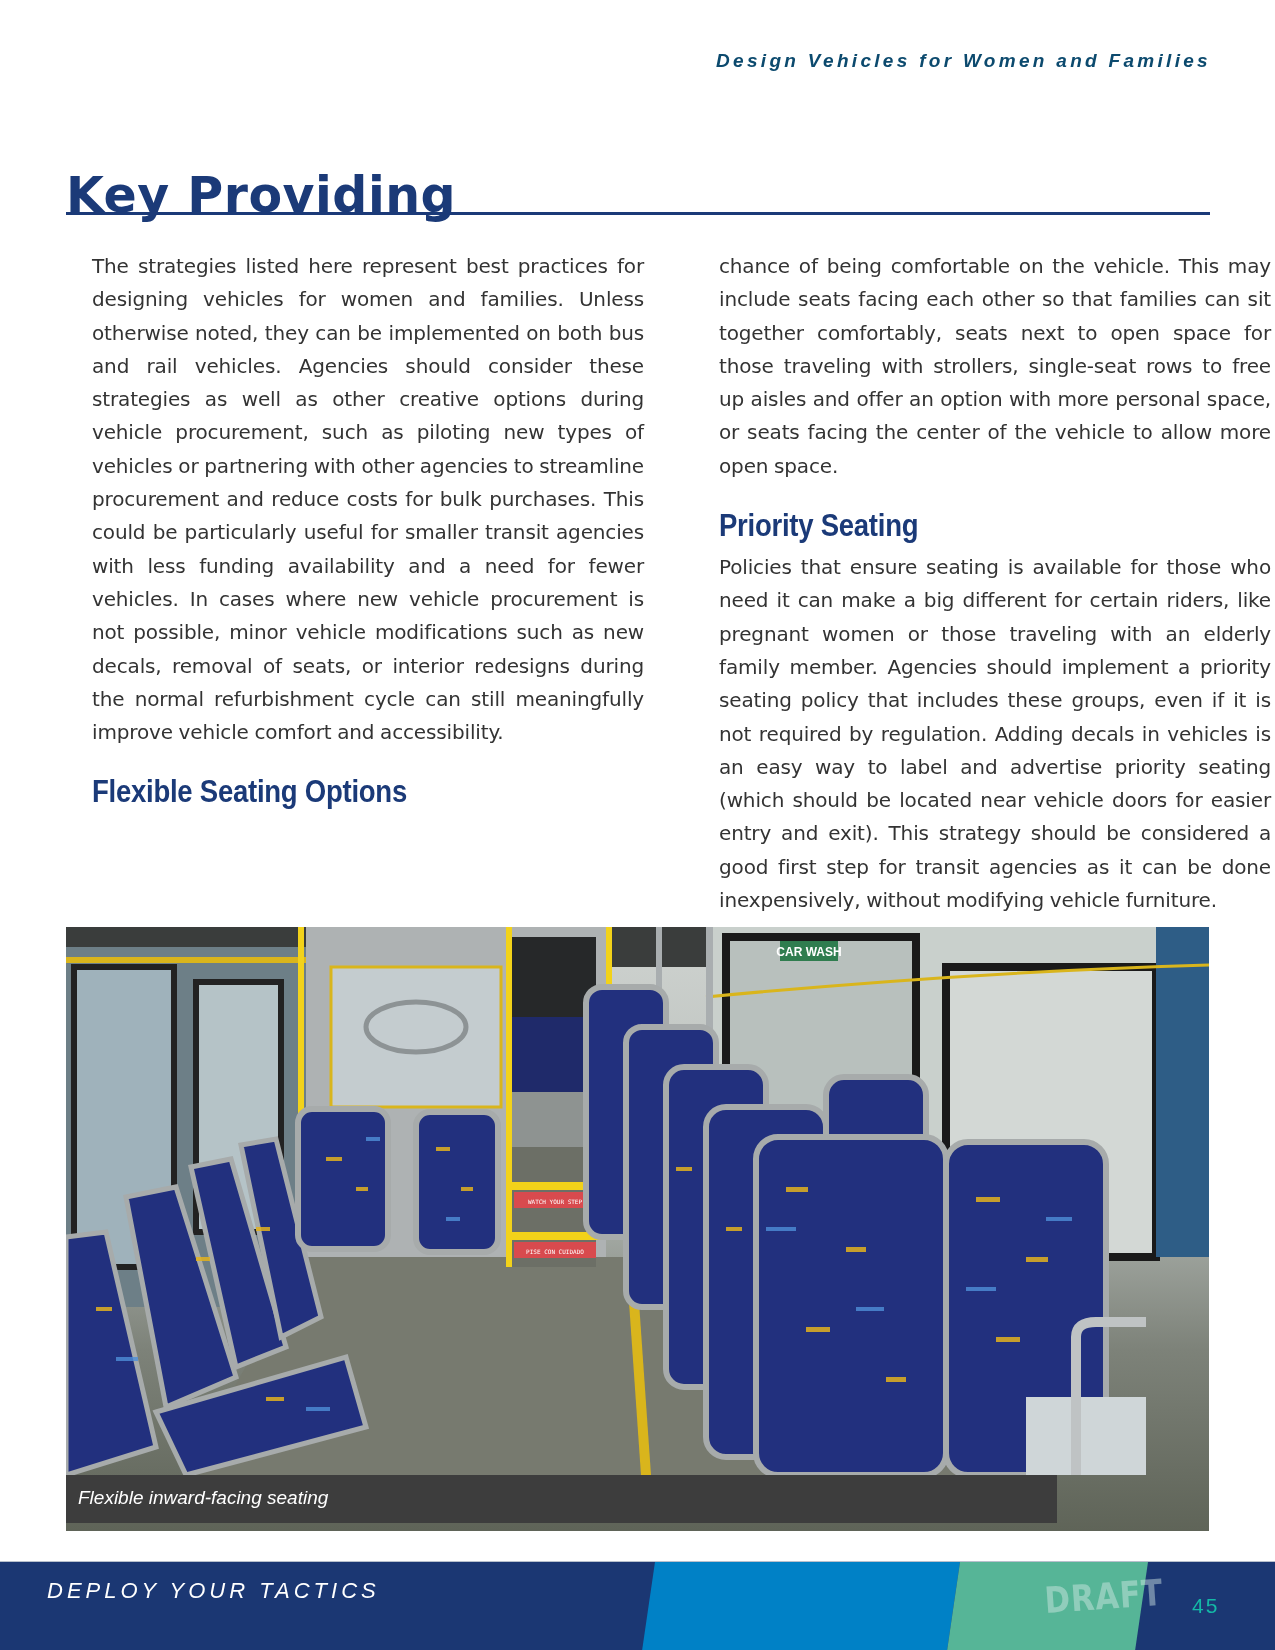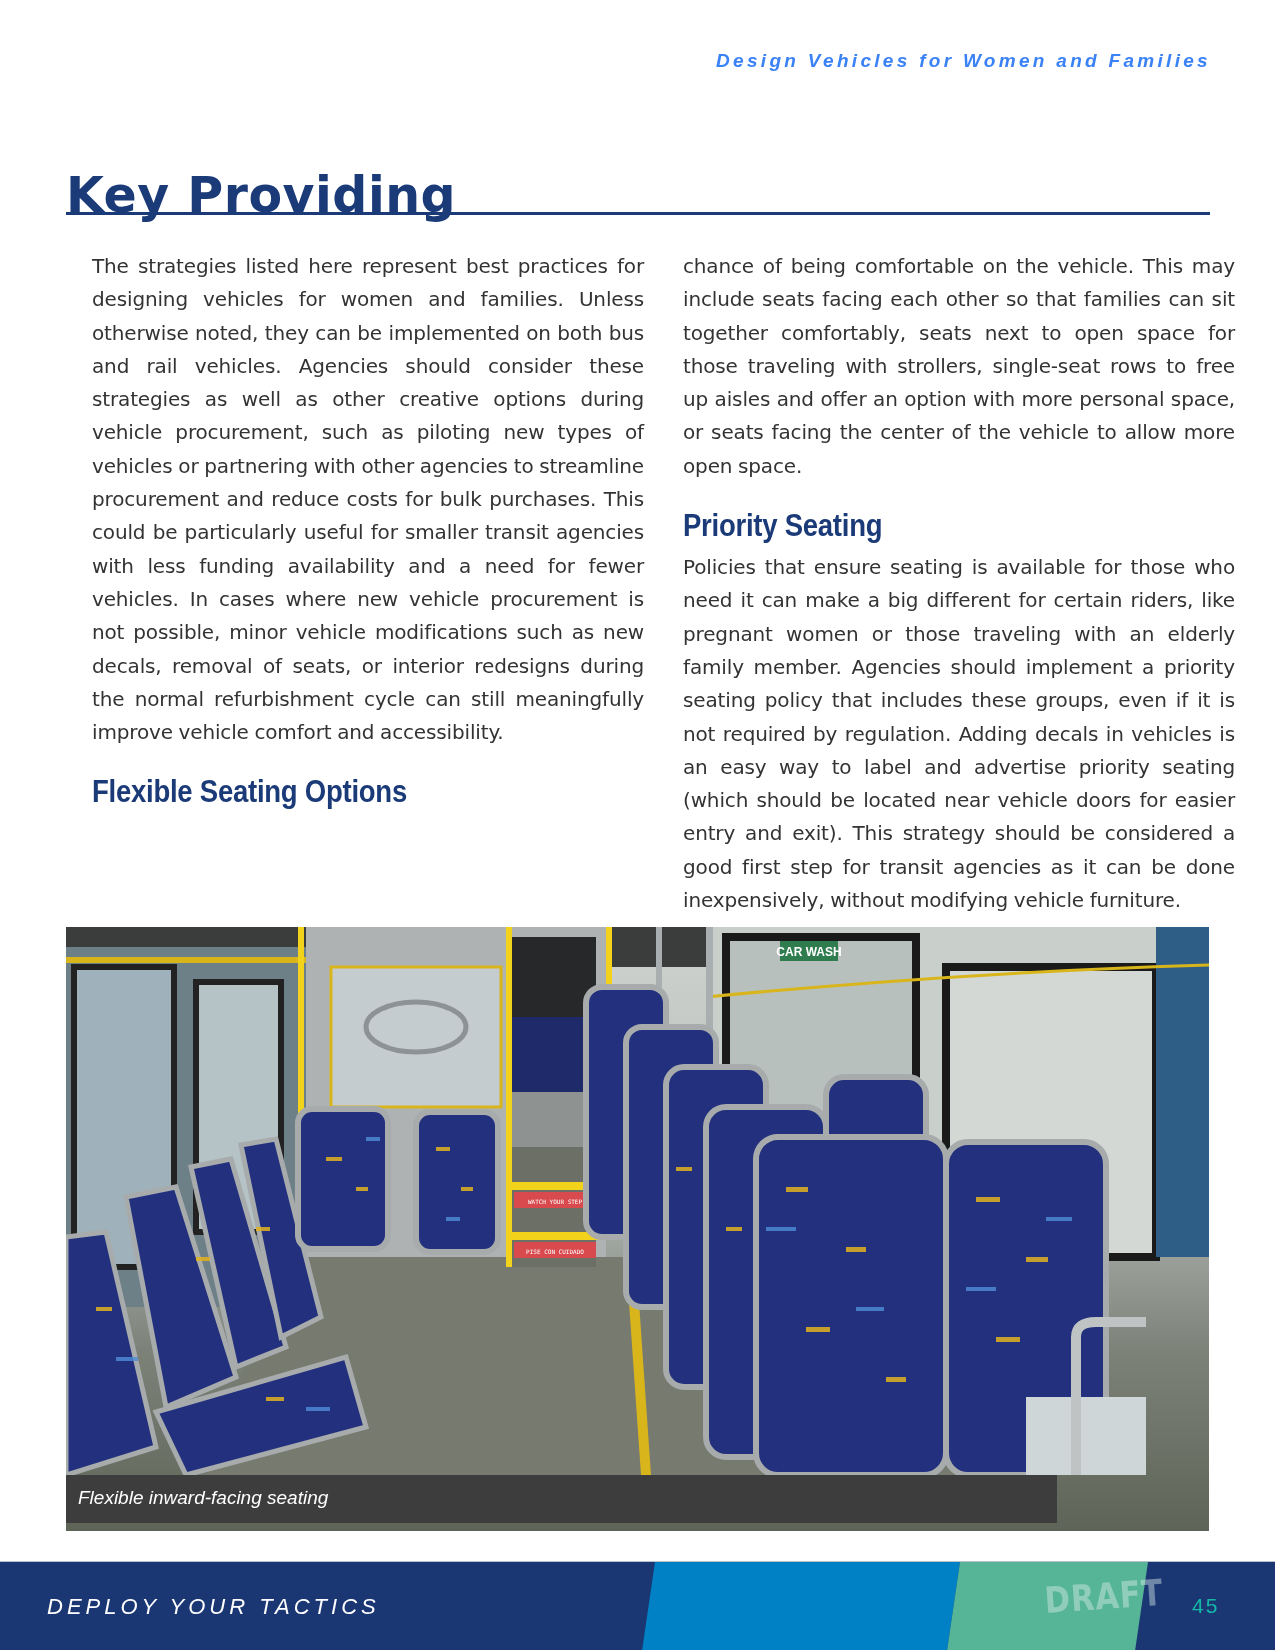--- a/index.html
+++ b/index.html
@@ -1,30 +1,30 @@
 <!DOCTYPE html>
 <html><head>
   <meta charset="utf-8">
   <style>
     html, body { margin: 0; padding: 0; background: #ffffff; }
     body { width: 1275px; height: 1650px; position: relative; overflow: hidden;
            font-family: "DejaVu Sans", "Liberation Sans", sans-serif; color: #333333; }
 
     .running-head { position: absolute; top: 50px; right: 64px; font-family: "Liberation Sans", sans-serif;
-      font-style: italic; font-weight: bold; font-size: 19px; letter-spacing: 3.3px; color: #3b82f6; }
+      font-style: italic; font-weight: bold; font-size: 19px; letter-spacing: 3.3px; color: #0c4a6e; }
 
     .title-wrap { position: absolute; left: 66px; top: 158px; width: 1144px; height: 54px;
       border-bottom: 3px solid #1b3a78; }
     .page-title { position: absolute; left: 0; bottom: -8px; margin: 0; font-family: "DejaVu Sans", sans-serif;
       font-weight: bold; font-size: 49px; color: #1b3a78; letter-spacing: 0.5px; line-height: 1; }
 
     .col { position: absolute; top: 250px; width: 552px; font-size: 20px; line-height: 33.3px;
       color: #333333; text-align: justify; font-family: "DejaVu Sans", sans-serif; margin-left: 26px; }
     .col.left { left: 66px; }
-    .col.right { left: 657px; }
+    .col.right { left: 693px; }
     .col p { margin: 0; letter-spacing: -0.15px; word-spacing: -0.5px; }
     .col h2 { margin: 0; font-family: "Liberation Sans", sans-serif; font-weight: bold; font-size: 32px;
       color: #1b3a78; line-height: 1; transform: scaleX(0.86); transform-origin: left center;
       white-space: nowrap; letter-spacing: -0.3px; }
     .col.left h2 { margin-top: 26px; margin-bottom: 10px; }
     .col.right h2 { margin-top: 26px; margin-bottom: 10px; }
 
     
     .figure { position: absolute; left: 66px; top: 927px; width: 1143px; height: 596px; }
     .photo { position: absolute; left: 0; top: 0; width: 1143px; height: 604px; overflow: hidden;
@@ -33,21 +33,21 @@
     .caption { position: absolute; left: 12px; top: 12px; font-family: "Liberation Sans", sans-serif;
       font-style: italic; font-size: 19px; color: #ffffff; }
 
     
     .footer { position: absolute; left: 0; top: 1561px; width: 1275px; height: 89px; background: #1b3773;
       border-top: 1px solid #b8c0cc; overflow: hidden; }
     .footer-blue { position: absolute; top: 0; left: 0; width: 1275px; height: 89px; background: #0081c6;
       clip-path: polygon(655px 0, 960px 0, 947px 89px, 642px 89px); }
     .footer-green { position: absolute; top: 0; left: 0; width: 1275px; height: 89px; background: #56b597;
       clip-path: polygon(960px 0, 1148px 0, 1135px 89px, 947px 89px); }
-    .footer-label { position: absolute; left: 47px; top: 32px; font-family: "Liberation Sans", sans-serif;
+    .footer-label { position: absolute; left: 47px; top: 16px; font-family: "Liberation Sans", sans-serif;
       font-style: italic; font-size: 22px; letter-spacing: 4px; color: #ffffff; }
     .draft { position: absolute; left: 1046px; top: 18px; font-family: "DejaVu Sans", sans-serif;
       font-weight: bold; font-size: 36px; color: rgba(215,235,230,0.45); letter-spacing: 1px;
       transform: rotate(-4deg) scaleX(0.85); transform-origin: left bottom; }
     .page-num { position: absolute; left: 1192px; top: 32px; font-family: "Liberation Sans", sans-serif;
       font-size: 21px; color: #14b8a6; letter-spacing: 2px; }
   </style>
 </head>
 <body>
 

